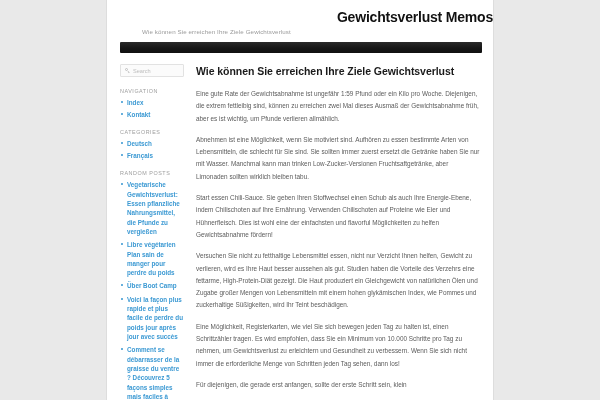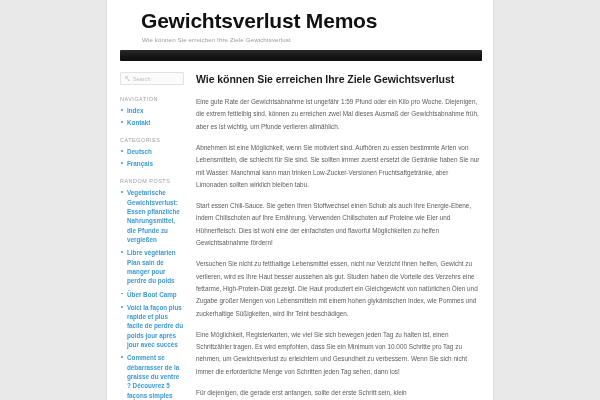--- a/index.html
+++ b/index.html
@@ -24,26 +24,27 @@
     background: #ffffff;
     box-shadow: 0 0 0 1px #dddddd;
   }
 
   
   .site-header {
     padding: 9px 0 7px 34px;
     background: #ffffff;
   }
   .site-title {
-    font-size: 21px;
+    font-size: 14px;
     font-weight: bold;
     color: #111111;
     letter-spacing: -0.2px;
     line-height: 1.15;
     margin: 0;
+    text-align: right;
   }
   .site-tagline {
     font-size: 6.2px;
     color: #9a9a9a;
     margin: 3px 0 0 1px;
     letter-spacing: 0.1px;
   }
 
   
   .navbar {

